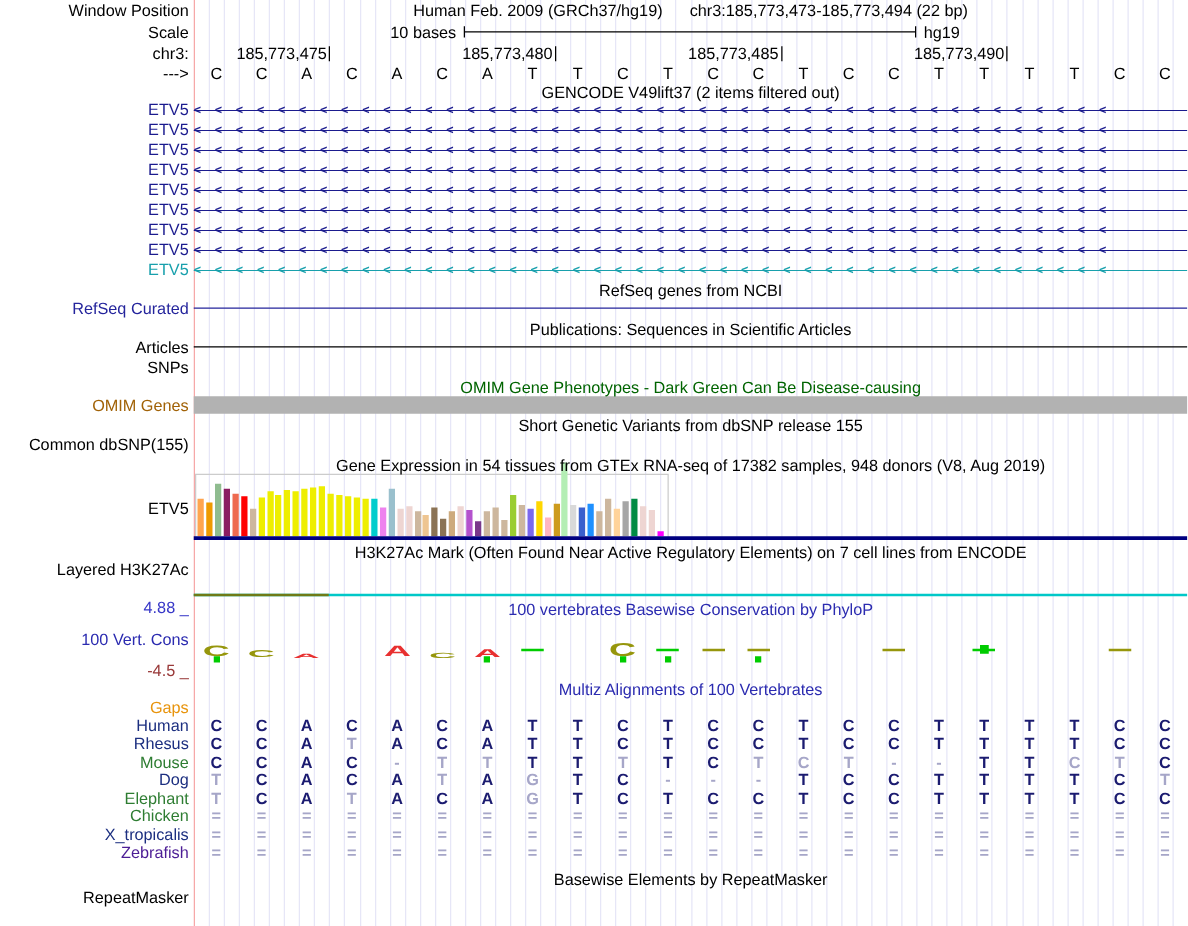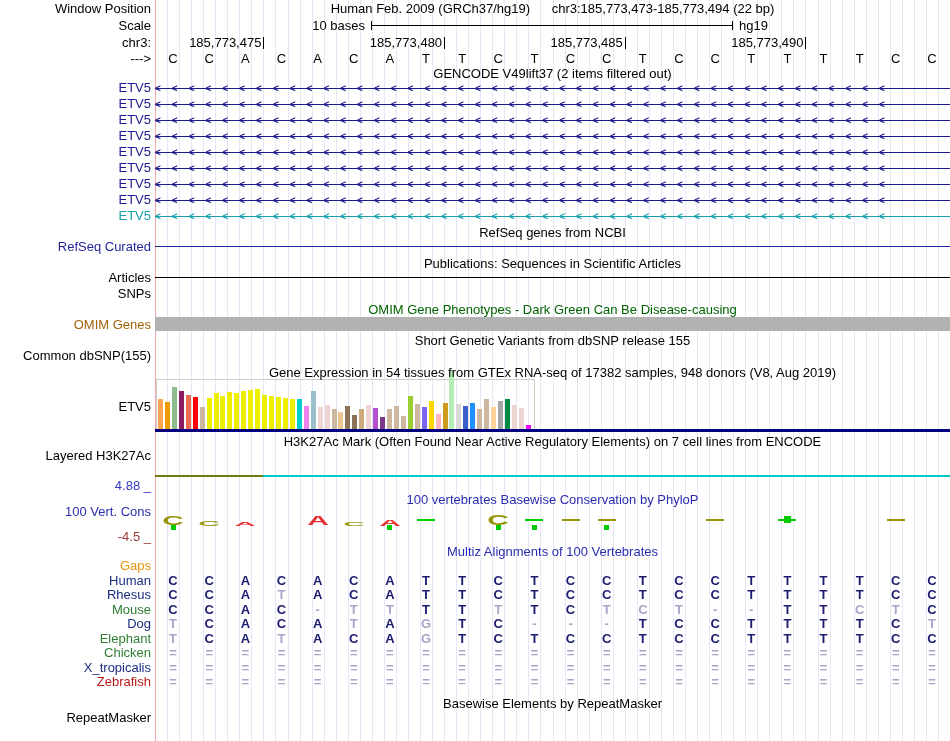--- a/index.html
+++ b/index.html
@@ -242,21 +242,21 @@
       <div class="bar" style="left: 525.82px; top: 425px; height: 4px; background: rgb(255, 0, 255);"></div>
     </div>
   <div class="hline" style="left: 155px; width: 795px; top: 429px; height: 3px; background: rgb(0, 0, 128);" id="gtex-baseline"></div>
 
   <div class="center" style="top:435px">H3K27Ac Mark (Often Found Near Active Regulatory Elements) on 7 cell lines from ENCODE</div>
   <div class="lbl" style="top:449px">Layered H3K27Ac</div>
   <div class="hline" style="left: 155px; width: 795px; top: 475px; height: 2px; background: rgb(0, 200, 200);" id="h3k-cyan"></div>
   <div class="hline" style="left: 155px; width: 108px; top: 475px; height: 2px; background: rgb(111, 123, 23);" id="h3k-olive"></div>
 
   <div class="rlabel" style="top: 479px; right: 799px; width: 151px; color: rgb(56, 56, 200);" id="phylo-max">4.88 _</div>
-  <div class="center" style="top: 481px; color: rgb(43, 43, 176); margin-top: 12px;" id="phylo-title">100 vertebrates Basewise Conservation by PhyloP</div>
+  <div class="center" style="top: 481px; color: rgb(43, 43, 176);" id="phylo-title">100 vertebrates Basewise Conservation by PhyloP</div>
   <div class="lbl" style="top: 505px; color: rgb(43, 43, 176);" id="phylo-label">100 Vert. Cons</div>
   <div class="rlabel" style="top: 530px; right: 799px; width: 151px; color: rgb(153, 57, 57);" id="phylo-min">-4.5 _</div>
   <div id="phylo-glyphs">
       <span class="pglyph" style="left: 173.068px; top: 514px; color: rgb(150, 150, 12); transform-origin: 50% 100%; transform: translateX(-50%) scaleX(2.3) scaleY(0.923077);">C</span>
       <div style="left: 170.568px; top: 525px; width: 5px; height: 5px; background: rgb(0, 204, 0); z-index: 2; position: absolute;"></div>
       <span class="pglyph" style="left: 209.205px; top: 514px; color: rgb(150, 150, 12); transform-origin: 50% 100%; transform: translateX(-50%) scaleX(2.3) scaleY(0.615385);">C</span>
       <span class="pglyph" style="left: 245.341px; top: 514px; color: rgb(232, 48, 48); transform-origin: 50% 100%; transform: translateX(-50%) scaleX(2.3) scaleY(0.384615);">A</span>
       <span class="pglyph" style="left: 317.614px; top: 514px; color: rgb(232, 48, 48); transform-origin: 50% 100%; transform: translateX(-50%) scaleX(2.3) scaleY(0.923077);">A</span>
       <span class="pglyph" style="left: 353.75px; top: 514px; color: rgb(150, 150, 12); transform-origin: 50% 100%; transform: translateX(-50%) scaleX(2.3) scaleY(0.461538);">C</span>
       <span class="pglyph" style="left: 389.886px; top: 514px; color: rgb(232, 48, 48); transform-origin: 50% 100%; transform: translateX(-50%) scaleX(2.3) scaleY(0.692308);">A</span>
@@ -446,21 +446,21 @@
         <span style="color: rgb(166, 166, 200);">=</span>
         <span style="color: rgb(166, 166, 200);">=</span>
         <span style="color: rgb(166, 166, 200);">=</span>
         <span style="color: rgb(166, 166, 200);">=</span>
         <span style="color: rgb(166, 166, 200);">=</span>
         <span style="color: rgb(166, 166, 200);">=</span>
         <span style="color: rgb(166, 166, 200);">=</span>
         <span style="color: rgb(166, 166, 200);">=</span>
         <span style="color: rgb(166, 166, 200);">=</span>
       </div>
-      <div style="left: 0px; width: 151px; top: 675px; text-align: right; line-height: 13px; color: #b91c1c; z-index: 3; position: absolute;">Zebrafish</div>
+      <div style="left: 0px; width: 151px; top: 675px; text-align: right; line-height: 13px; color: #4c1d95; z-index: 3; position: absolute;">Zebrafish</div>
       <div class="mzrow" style="top: 675px;">
         <span style="color: rgb(166, 166, 200);">=</span>
         <span style="color: rgb(166, 166, 200);">=</span>
         <span style="color: rgb(166, 166, 200);">=</span>
         <span style="color: rgb(166, 166, 200);">=</span>
         <span style="color: rgb(166, 166, 200);">=</span>
         <span style="color: rgb(166, 166, 200);">=</span>
         <span style="color: rgb(166, 166, 200);">=</span>
         <span style="color: rgb(166, 166, 200);">=</span>
         <span style="color: rgb(166, 166, 200);">=</span>

